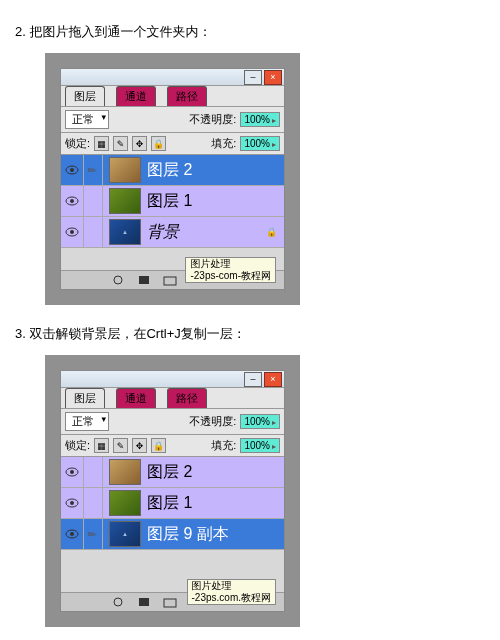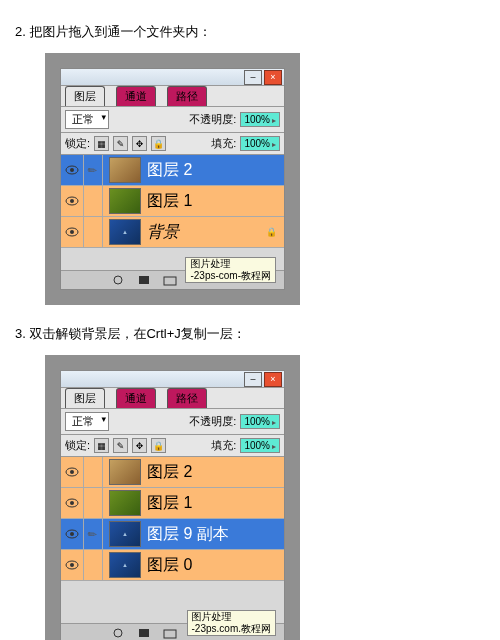--- a/index.html
+++ b/index.html
@@ -12,21 +12,21 @@
 .tabs{display:flex;height:20px;align-items:flex-end;padding-left:4px;gap:12px}
 .tab{padding:2px 8px;font-size:11px;border:1px solid #555;border-bottom:none;background:#be185d;border-radius:3px 3px 0 0;margin-right:-1px}
 .tab.active{background:#e6e6e6;position:relative;z-index:1}
 .controls{border-top:1px solid #999;padding:3px 4px;display:flex;align-items:center;gap:4px;font-size:11px}
 .select{border:1px solid #888;background:#fff;padding:1px 14px 1px 6px;font-size:11px;position:relative}
 .select::after{content:"▾";position:absolute;right:2px;top:1px;font-size:9px}
 .pct{border:1px solid #888;background:#5eead4;padding:1px 3px;font-size:10px;display:flex;align-items:flex-end}
 .pct .arrow{font-size:8px;margin-left:2px;color:#555}
 .lockicon{width:13px;height:13px;border:1px solid #888;background:#d8d8d8;display:inline-flex;align-items:center;justify-content:center;font-size:9px}
 .layers{border-top:1px solid #999;background:#d8d8d8}
-.layer{display:flex;align-items:center;height:30px;border-bottom:1px solid #aaa;background:#fdba74}
+.layer{display:flex;align-items:center;height:30px;border-bottom:1px solid #aaa;background:#c4b5fd}
 .layer.sel{background:#3a7ad9;color:#fff}
 .eye{width:22px;height:30px;border-right:1px solid #aaa;display:flex;align-items:center;justify-content:center}
 .eye svg{width:14px;height:10px}
 .link{width:18px;height:30px;border-right:1px solid #aaa;display:flex;align-items:center;justify-content:center}
 .brush{font-size:11px;color:#555;transform:rotate(-40deg)}
 .thumb{width:30px;height:24px;border:1px solid #666;margin:0 6px}
 .t-warm{background:linear-gradient(135deg,#c4a060,#8a6030)}
 .t-green{background:linear-gradient(135deg,#6a9020,#3a6010)}
 .t-blue{background:linear-gradient(135deg,#2050a0,#103060);position:relative}
 .t-blue::after{content:"▲";position:absolute;left:50%;top:50%;transform:translate(-50%,-50%);font-size:6px;color:#a0c0e0}
@@ -198,31 +198,20 @@
               <ellipse cx="7" cy="5" rx="6" ry="4" fill="none" stroke="#333" stroke-width="1"></ellipse>
               <circle cx="7" cy="5" r="2" fill="#333"></circle>
             </svg>
           </div>
           <div class="link">
             <span class="brush">✎</span>
           </div>
           <div class="thumb t-blue"></div>
           <div class="lname">图层 9 副本</div>
         </div>
-        <div class="layer">
-          <div class="eye">
-            <svg viewBox="0 0 14 10">
-              <ellipse cx="7" cy="5" rx="6" ry="4" fill="none" stroke="#333" stroke-width="1"></ellipse>
-              <circle cx="7" cy="5" r="2" fill="#333"></circle>
-            </svg>
-          </div>
-          <div class="link"></div>
-          <div class="thumb t-blue"></div>
-          <div class="lname">图层 0</div>
-        </div>
       </div>
   <div class="spacer2"></div>
   <div class="bottombar">
     <span class="bi"><svg viewBox="0 0 14 12">
             <circle cx="7" cy="6" r="4" fill="none" stroke="#333"></circle>
           </svg></span>
     <span class="bi"><svg viewBox="0 0 14 12">
             <rect x="2" y="2" width="10" height="8" fill="#333"></rect>
           </svg></span>
     <span class="bi"><svg viewBox="0 0 14 12">

